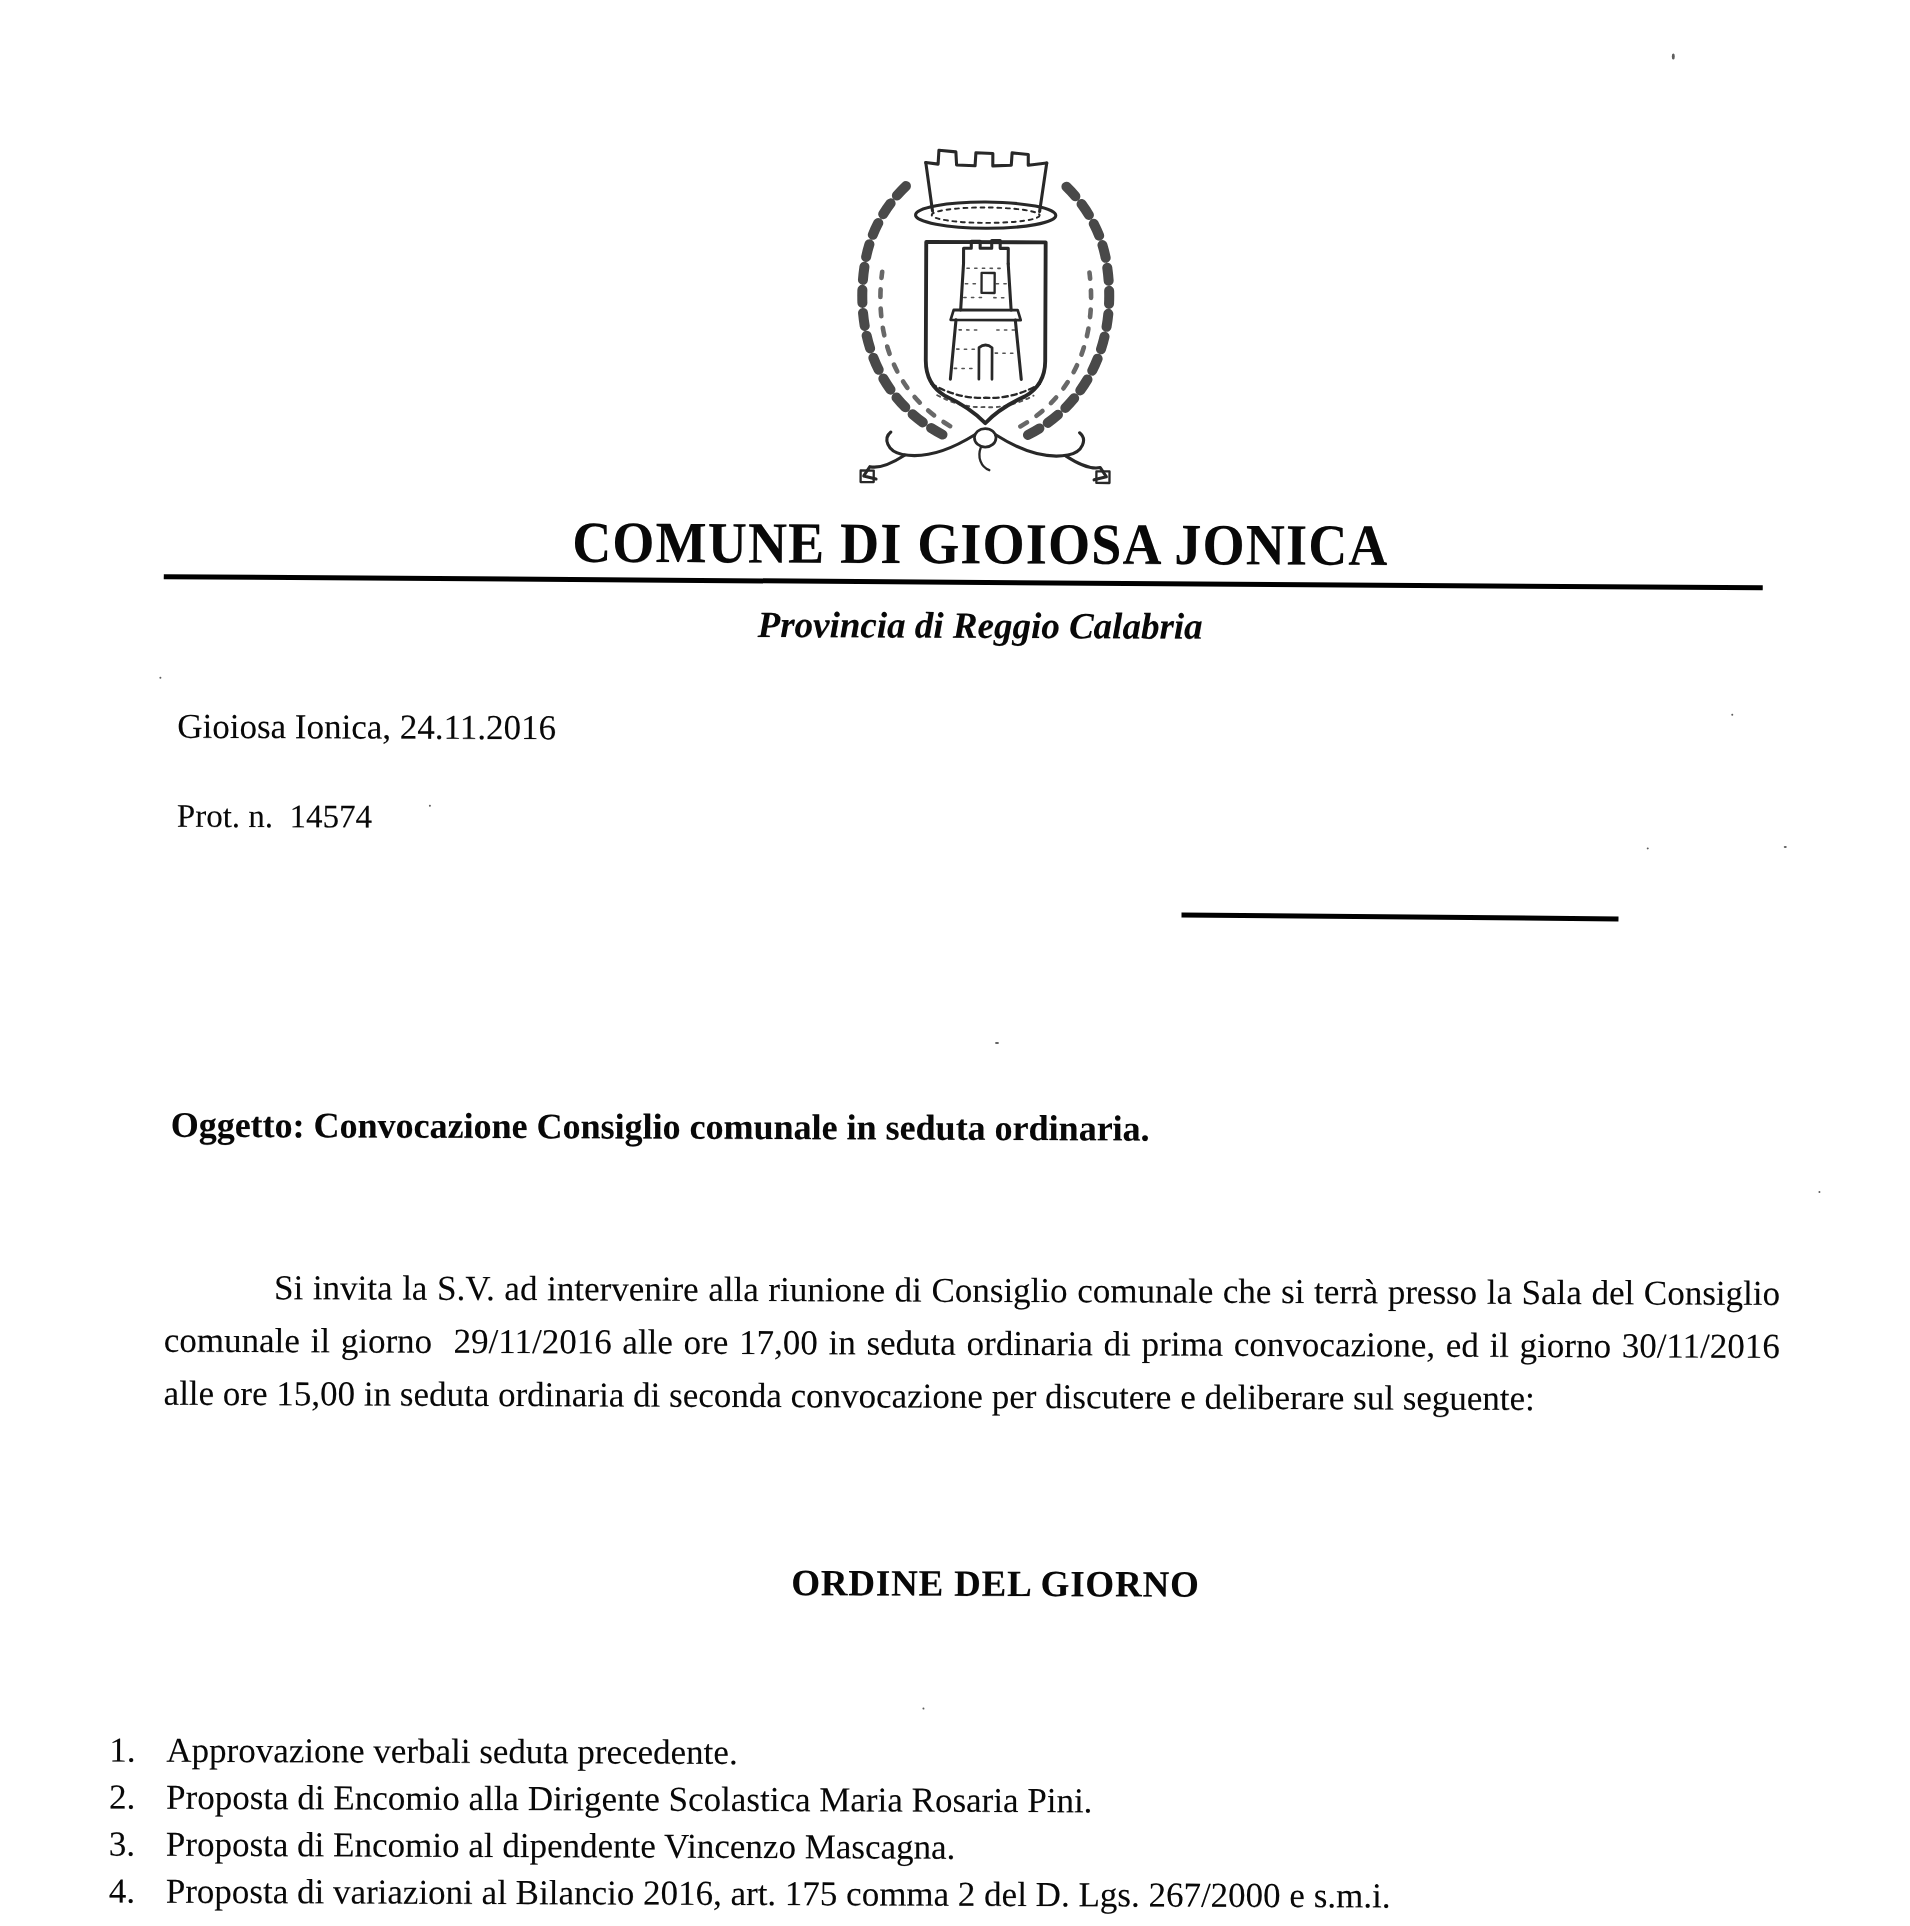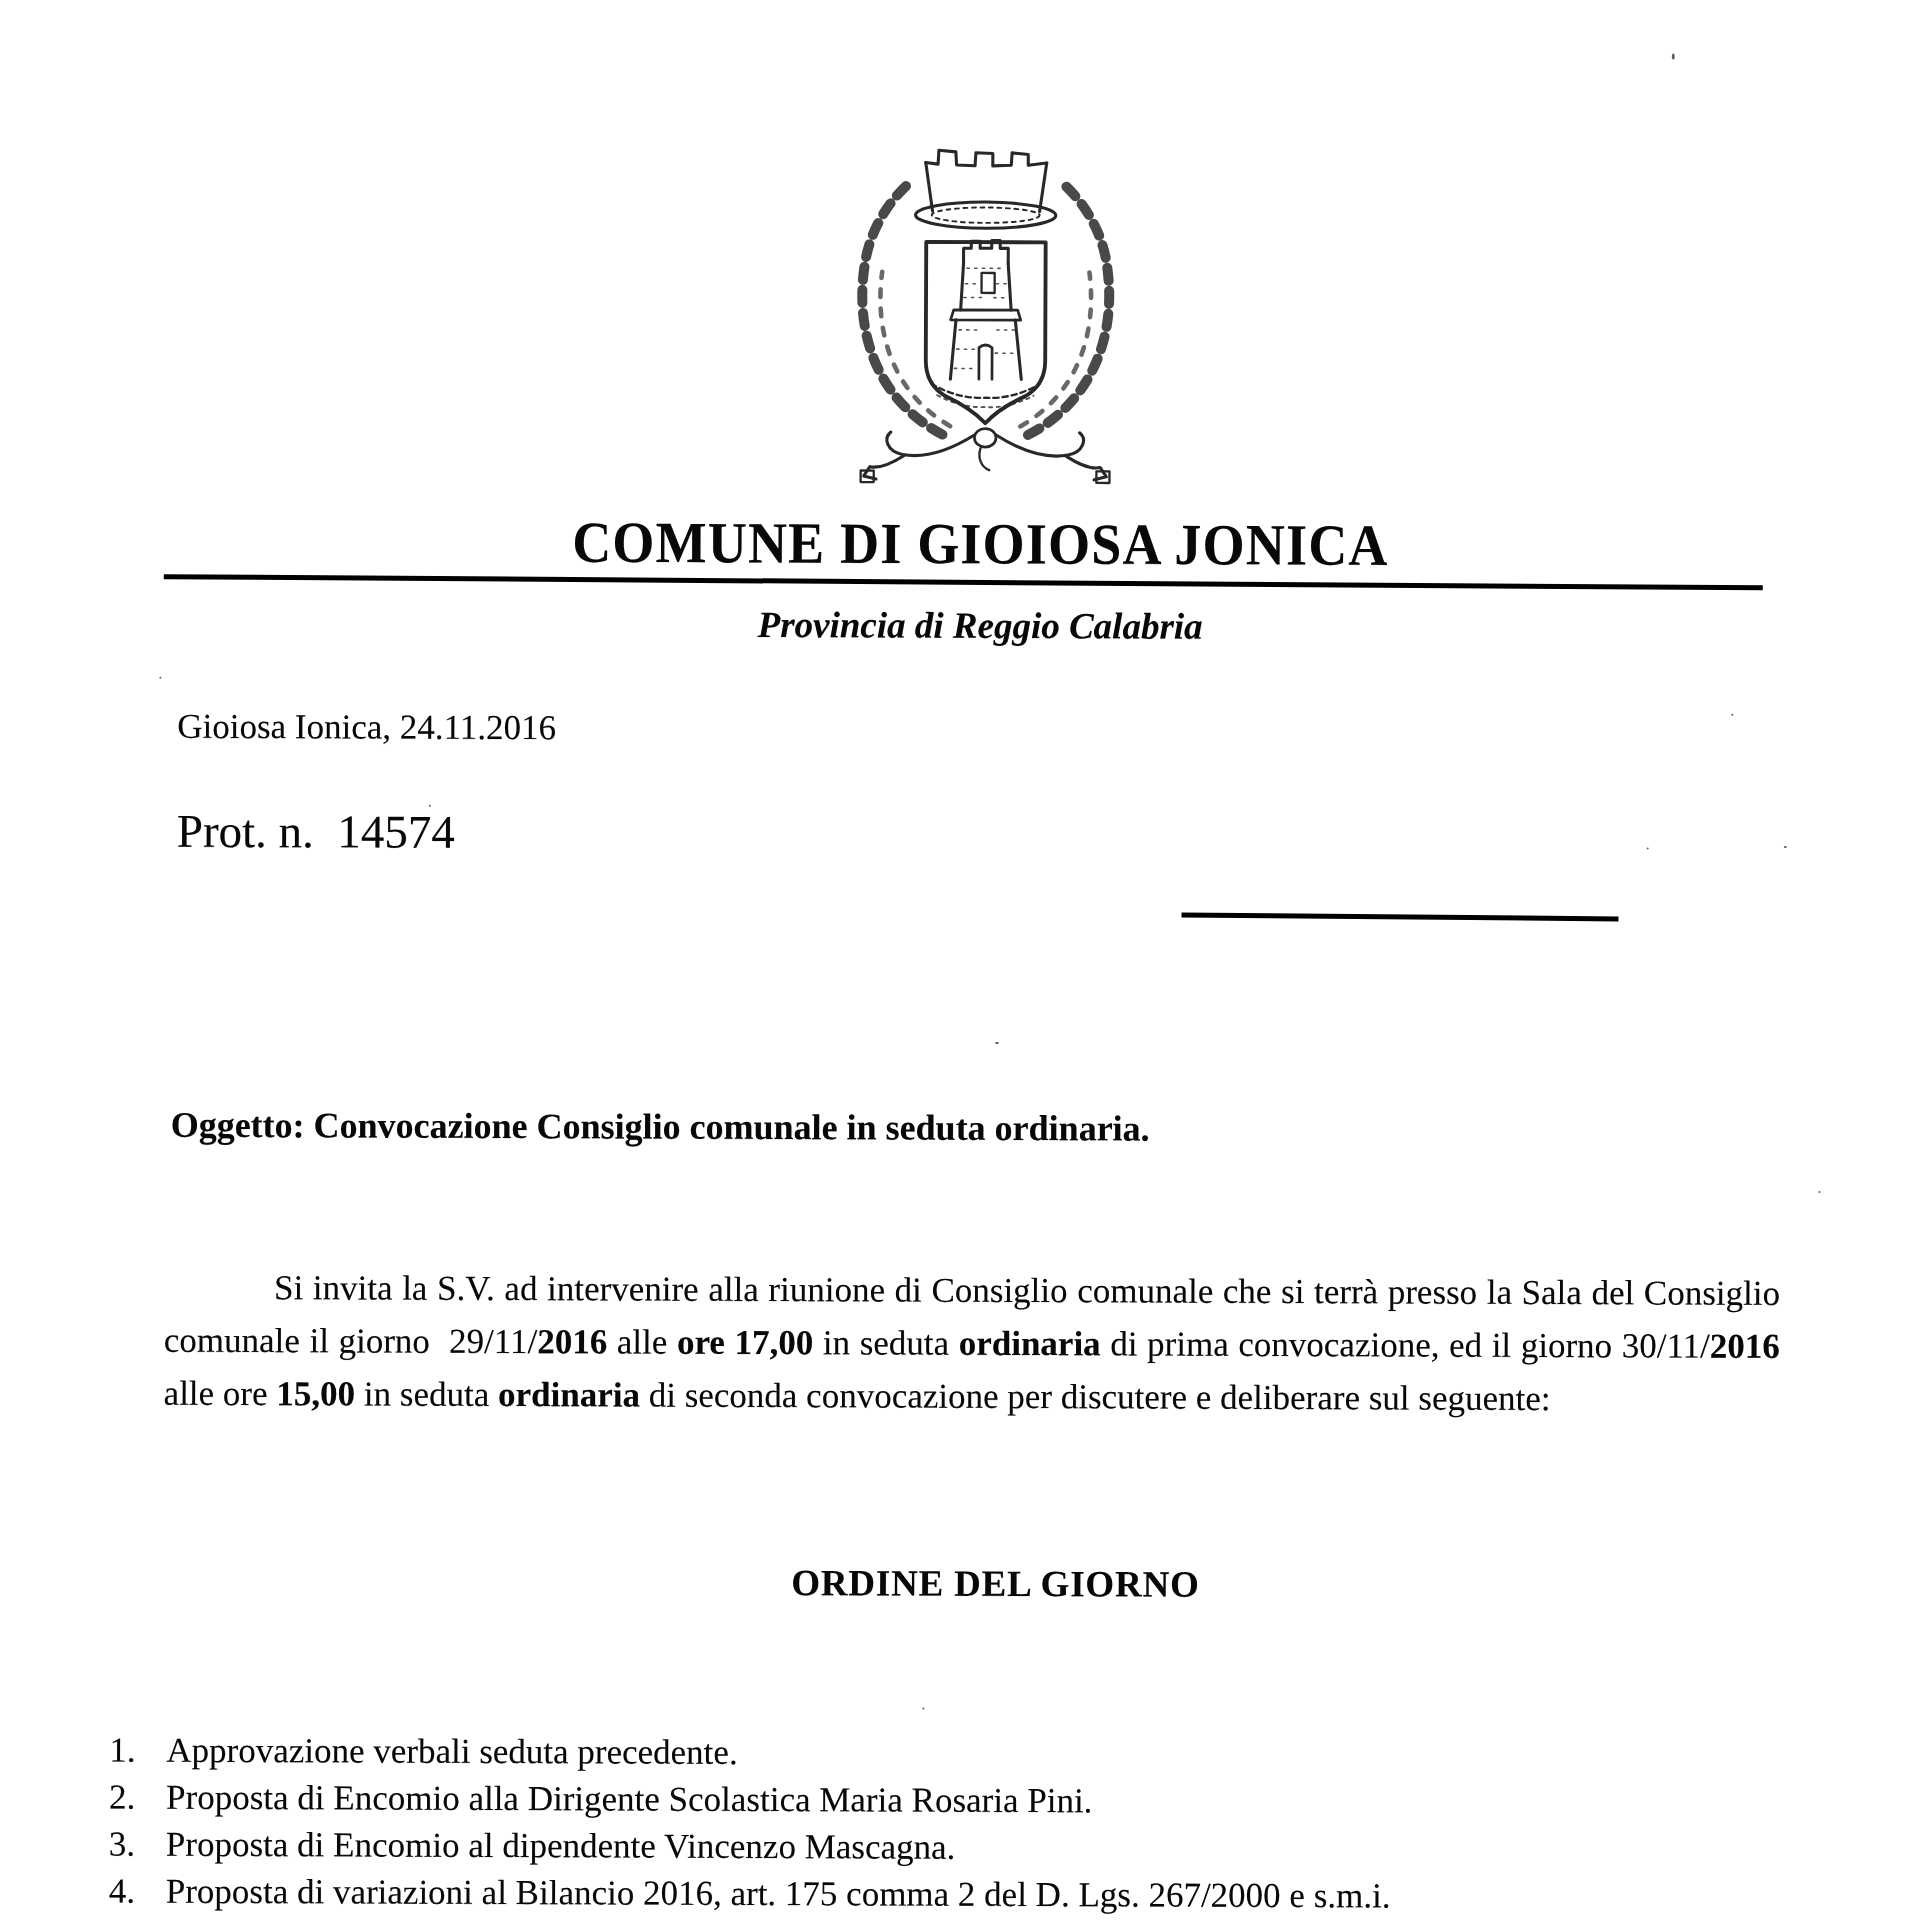--- a/index.html
+++ b/index.html
@@ -13,32 +13,32 @@
     filter:grayscale(1) contrast(1.04);
   }
   #scan{
     position:absolute;left:0;top:0;width:1910px;height:2702px;
     transform:rotate(0.22deg);
     transform-origin:40% 0%;
   }
   .txt{text-shadow:0.2px 0.3px 0 rgba(0,0,0,.30);}
   .abs{position:absolute;}
   .center{text-align:center;}
-  .b{font-weight:bold;}
+  .b{font-weight:normal;}
 
   #crest{left:817px;top:127px;width:339px;height:358px;}
   #title{
     left:520px;top:512px;width:925px;
     font-size:54px;font-weight:bold;letter-spacing:1.2px;
     transform:scaleY(1.08);
   }
   #header-rule{left:166px;top:579px;width:1599px;height:5px;background:#050505;transform:rotate(0.18deg);}
   #subtitle{left:520px;top:603px;width:925px;font-size:37px;font-weight:bold;font-style:italic;}
   #place-date{left:180px;top:709px;font-size:35px;}
-  #prot{left:180px;top:800px;font-size:47px;margin-top:6px;}
+  #prot{left:180px;top:800px;font-size:33px;}
   #addressee-rule{left:1185px;top:912px;width:437px;height:4.6px;background:#060606;transform:rotate(0.3deg);}
   #subject{left:175px;top:1106px;width:1387px;font-size:36px;font-weight:bold;}
   #para{
     left:169px;top:1263px;width:1616px;
     font-size:35px;line-height:53px;
     text-align:justify;text-indent:110px;
   }
   #agenda-heading{left:539px;top:1561px;width:925px;font-size:37px;font-weight:bold;letter-spacing:0.8px;}
   #agenda{left:116px;top:1729px;width:1674px;font-size:35px;line-height:47px;}
   .row{display:flex;align-items:flex-start;}

